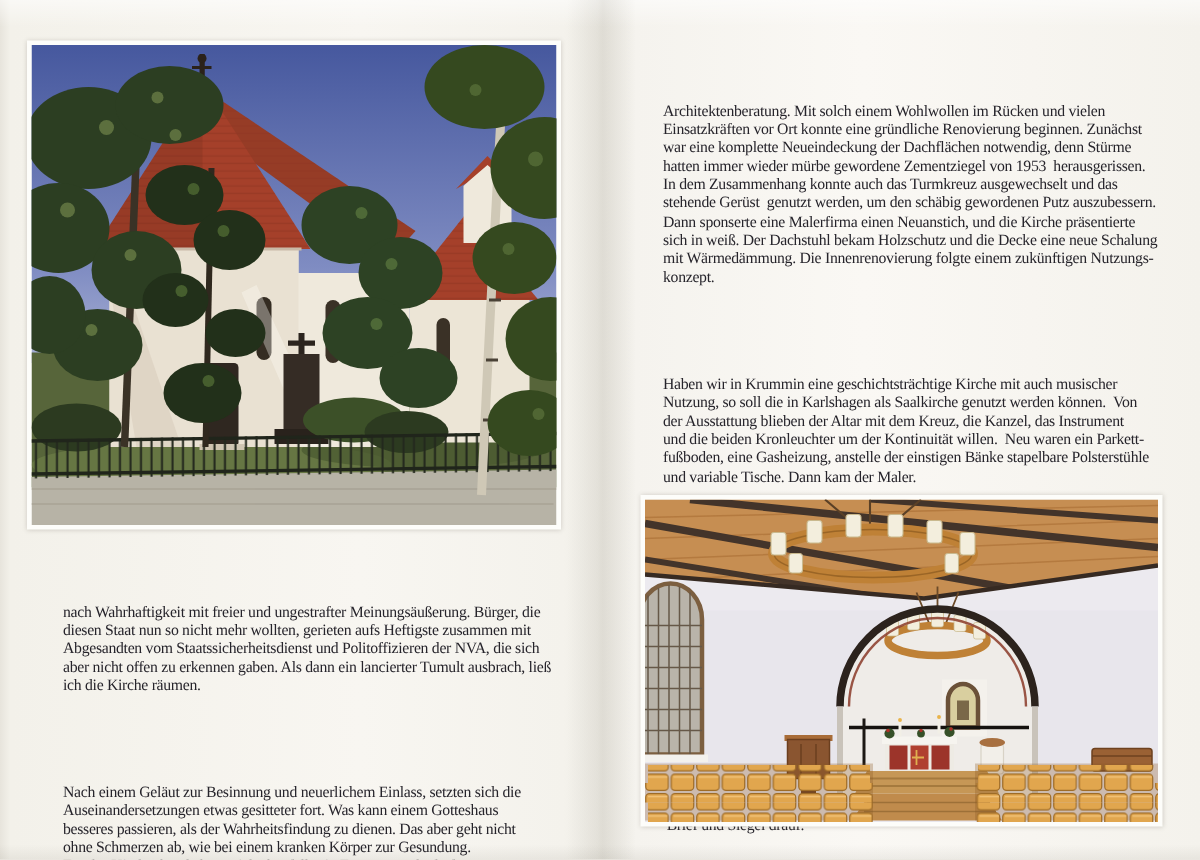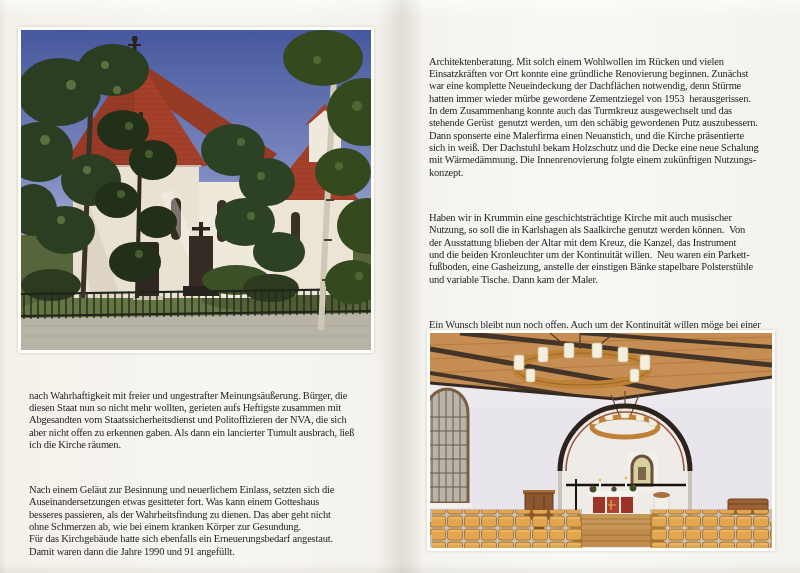--- a/index.html
+++ b/index.html
@@ -7,21 +7,21 @@
     position:relative;width:800px;height:573px;overflow:hidden;
     background:
       linear-gradient(180deg, rgba(255,255,255,.55) 0, rgba(255,255,255,0) 18px),
       linear-gradient(90deg,#e7e4dc 0,#f3f1ea 7px,#f8f6f1 30%,#f4f2ec 47%,#ebe9e2 50%,#f5f3ee 53%,#faf8f4 72%,#f4f2ec 100%);
     font-family:"Liberation Serif","DejaVu Serif",serif;
   }
   .bodytext{
     position:absolute;color:#26242b;font-size:10.5px;line-height:12.35px;
     letter-spacing:-0.2px;white-space:pre;
   }
-  .bodytext p{margin:4px;}
+  .bodytext p{margin:17px;}
   .photo{
     position:absolute;background:#fdfdfa;padding:3px;box-sizing:border-box;
     box-shadow:0 0 3px rgba(90,85,70,.25);
   }
   .photo svg{display:block;}
   .gutter{
     position:absolute;top:0;left:378px;width:46px;height:573px;pointer-events:none;
     background:linear-gradient(90deg,rgba(70,60,40,0) 0,rgba(70,60,40,.05) 45%,rgba(70,60,40,.08) 52%,rgba(70,60,40,0) 100%);
   }
   .edge-bottom{position:absolute;left:0;bottom:0;width:800px;height:10px;

